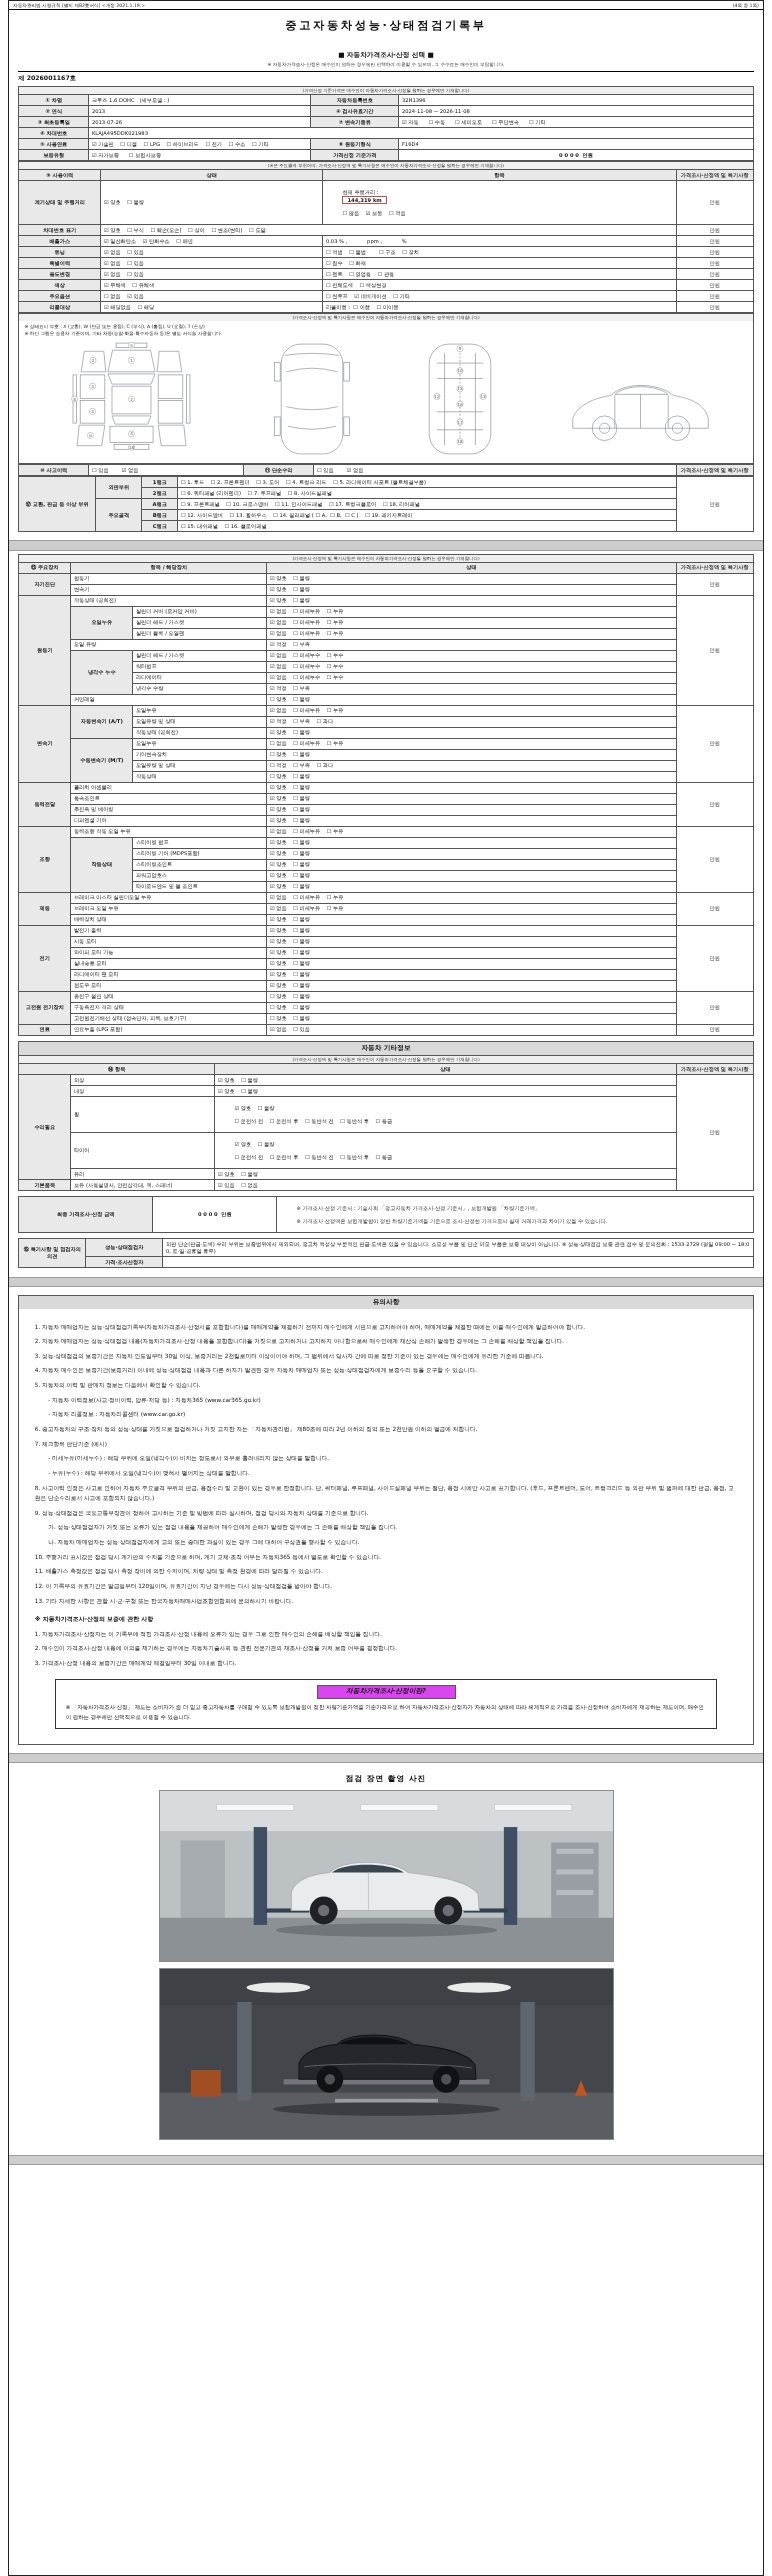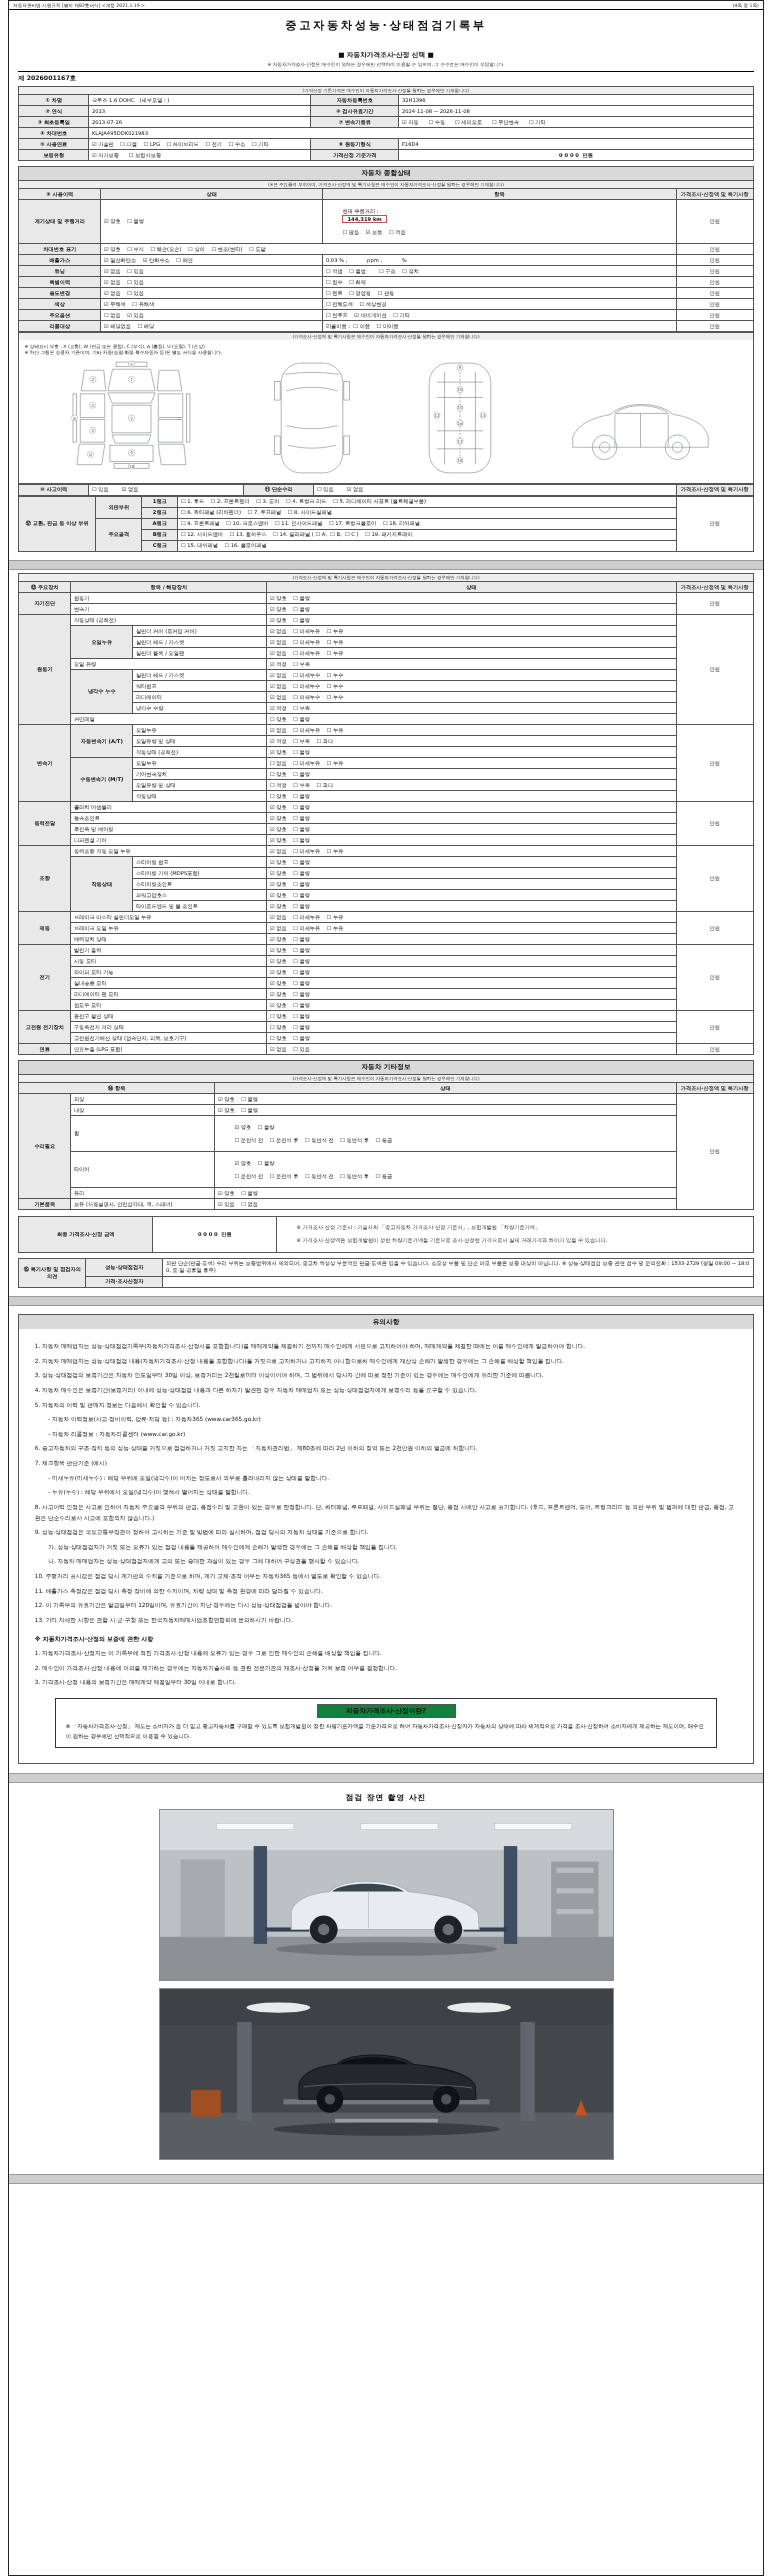--- a/index.html
+++ b/index.html
@@ -25,21 +25,21 @@
   .mbox{display:inline-block;border:0.5px solid #c0504d;background:#fff;padding:0 4.1px;font-weight:bold;}
   .diag-box{border:0.5px solid #555;border-top:none;padding:3.1px 5.2px 5.2px;}
   .legend{font-size:4.6px;color:#222;line-height:1.5;margin-bottom:2.1px;}
   .diags{display:flex;justify-content:space-around;align-items:center;}
   .diag{background:#fff;}
   .notice-wrap{border:0.5px solid #555;border-top:none;padding:8.2px 15.5px 12.4px;}
   .np{font-size:5.7px;line-height:1.85;margin:4.1px 0;}
   .ind{margin-left:13.4px;}
   .np-title{font-size:6px;font-weight:bold;margin:9.3px 0 3.1px;}
   .mini-box{border:0.8px solid #333;margin:10.3px 20.6px 3.1px;padding:5.2px 9.3px;}
-  .mini-title{text-align:center;font-weight:bold;font-size:6.7px;border:0.5px solid #555;background:#15803d;width:134px;margin:0 auto 4.1px;padding:1.5px;}
+  .mini-title{text-align:center;font-weight:bold;font-size:6.7px;border:0.5px solid #555;background:#d946ef;width:134px;margin:0 auto 4.1px;padding:1.5px;font-style:italic;}
   .mini-text{font-size:5.4px;line-height:1.8;margin:0;}
   .photos-title{text-align:center;font-weight:bold;font-size:7.7px;margin:7.2px 0 2.1px;letter-spacing:1px;}
   .photo{width:453px;height:170px;display:block;margin:6.2px auto;border:0.5px solid #8a8a8a;}
   .sign-title{text-align:center;font-size:8.8px;font-weight:bold;letter-spacing:9.3px;margin:6.2px 0 3.1px;}
   .fee{color:#0000c8;text-align:right;font-weight:bold;font-size:6.7px;margin:2.1px 15.5px 4.1px 0;}
   .law-box{border:0.5px solid #555;padding:5.2px;text-align:center;font-size:5.7px;margin:2.1px 5.2px 7.2px;line-height:1.8;}
   .law-box p{margin:1px 0;}
 </style>
 </head>
 <body>
@@ -97,21 +97,20 @@
       </tr>
       <tr>
         <td class="h">보증유형</td>
         <td>☑ 자가보증      ☐ 보험사보증</td>
         <td class="h">가격산정 기준가격</td>
         <td class="c b">0 0 0 0  만원</td>
       </tr>
     </tbody>
       </table>
 
-    <div class="sec-title">자동차 종합상태</div>
     <div class="sec-note">(※은 주요골격 부위이며, 가격조사·산정액 및 특기사항은 매수인이 자동차가격조사·산정을 원하는 경우에만 기재합니다)</div>
     <table class="t">
       <colgroup>
           <col style="width:82px">
           <col style="width:222px">
           <col>
           <col style="width:77px">
         </colgroup>
       <tbody>
           <tr>

